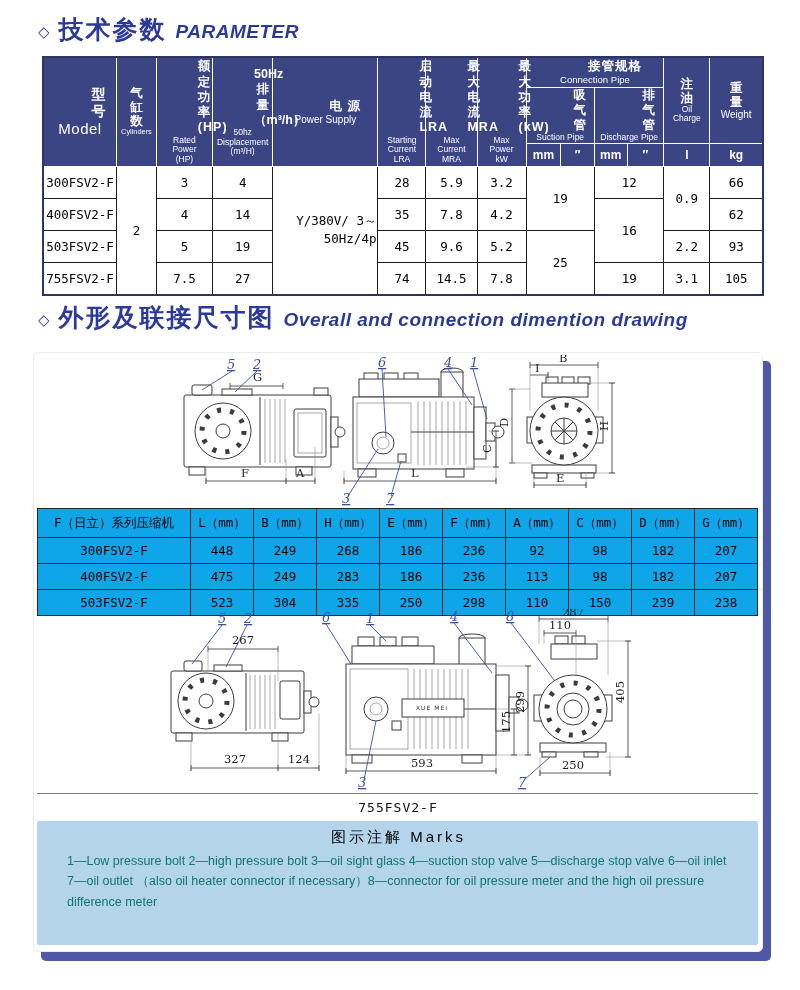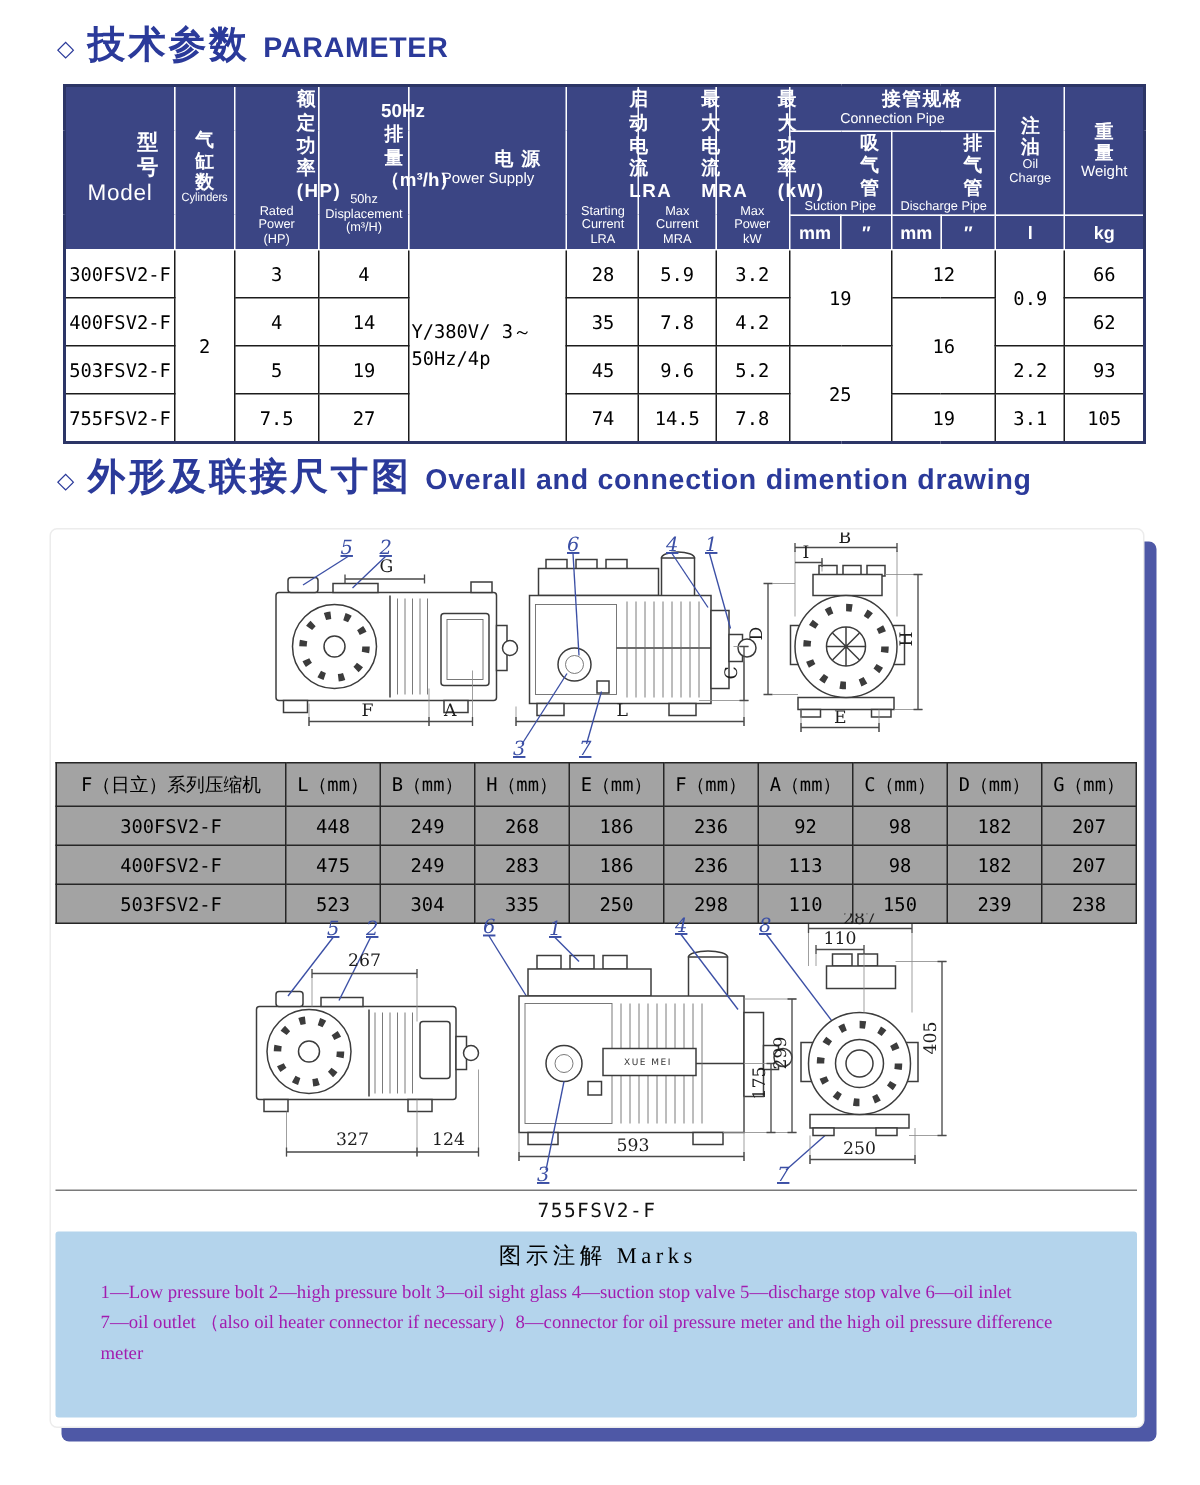--- a/index.html
+++ b/index.html
@@ -5,63 +5,63 @@
   html,body{margin:0;padding:0;}
   body{
     width:800px;height:990px;position:relative;overflow:hidden;
     background:#ffffff;color:#111;
     font-family:"Liberation Sans","DejaVu Sans",sans-serif;
   }
   
   .sec-title{position:absolute;display:flex;align-items:baseline;gap:9px;color:#2b3a9a;font-weight:bold;}
   .sec-title .dia{font-size:15px;font-weight:normal;transform:translateY(-1px);}
   .sec-title .t-zh{font-size:25px;letter-spacing:2px;}
-  .sec-title .t-en{font-size:19px;letter-spacing:0.5px;}
+  .sec-title .t-en{font-size:19px;letter-spacing:0.5px;font-style:italic;}
   #title1{left:38px;top:13px;}
   #title2{left:38px;top:301px;}
 
   
   .ptable{position:absolute;left:42px;top:56px;width:722px;border-collapse:collapse;table-layout:fixed;
           border:2px solid #2c3566;}
   .ptable th{background:#3b4584;color:#fff;border:1px solid #fff;padding:0 1px;vertical-align:middle;text-align:center;font-weight:bold;}
   .ptable .hr1{height:30px;} .ptable .hr2{height:30px;} .ptable .hr3{height:23px;}
   .ptable th .zh{font-size:12.5px;line-height:1.22;white-space:pre-line;letter-spacing:1px;margin-left:40px;}
   .ptable th .en{font-size:8.5px;font-weight:normal;line-height:1.12;white-space:pre-line;letter-spacing:0;}
   .ptable th.c-model .zh{font-size:14px;letter-spacing:3px;}
   .ptable th.c-model .en{font-size:15px;letter-spacing:0.5px;}
   .ptable th .vzh{width:14px;margin:0 auto;word-break:break-all;line-height:1.12;font-size:12.5px;letter-spacing:0;}
   .ptable th .sq{font-size:8px;transform:scaleX(0.92);transform-origin:center;}
   .ptable th.unit{font-size:12px;font-weight:bold;}
   .ptable td{background:#fff;border:1px solid #1c1c1c;text-align:center;height:29px;
              font-family:"DejaVu Sans Mono","Liberation Mono",monospace;font-size:12.5px;color:#000;}
-  .ptable td.supply{font-size:12.5px;line-height:1.5;white-space:pre-line;text-align:left;}
+  .ptable td.supply{font-size:12.5px;line-height:1.5;white-space:pre-line;text-align:right;}
 
   
   .panel{position:absolute;left:33px;top:352px;width:728px;height:598px;background:#fff;
          border:1px solid #ececec;border-radius:5px;box-shadow:8px 9px 0 0 #4e58a6;}
   .panel svg{position:absolute;left:0;}
   #svg-row1{top:2px;}
   #svg-row2{top:256px;}
   .sepline{position:absolute;left:3px;top:440px;width:721px;border-top:1.5px solid #7a7a7a;}
   .caption{position:absolute;left:0;top:447px;width:100%;text-align:center;
            font-family:"DejaVu Sans Mono","Liberation Mono",monospace;font-size:13px;letter-spacing:1px;color:#111;}
 
   
-  .dtable{position:absolute;left:3px;top:155px;width:720px;border-collapse:collapse;table-layout:fixed;background:#a3a3a3;}
+  .dtable{position:absolute;left:3px;top:155px;width:720px;border-collapse:collapse;table-layout:fixed;background:#0ea5e9;}
   .dtable th,.dtable td{border:1.2px solid #262626;text-align:center;font-weight:normal;color:#000;
            font-family:"DejaVu Sans Mono","Liberation Mono",monospace;}
   .dtable th{height:26px;font-size:12.5px;}
   .dtable td{height:23px;font-size:12.5px;}
 
   
-  .notes{position:absolute;left:3px;top:468px;width:721px;height:124px;background:#b4d4ec;border-radius:2px;font-family:Liberation Serif, serif;}
+  .notes{position:absolute;left:3px;top:468px;width:721px;height:124px;background:#b4d4ec;border-radius:2px;}
   .notes-inner{padding:7px 28px 0 30px;}
   .notes-title{text-align:center;font-size:15px;letter-spacing:3px;color:#000;margin-bottom:4px;}
   .notes-zh{font-size:12.5px;line-height:1.95;color:#000;letter-spacing:0.5px;}
-  .notes-en{font-size:12.5px;line-height:1.62;color:#a21caf;}
+  .notes-en{font-size:12.5px;line-height:1.62;color:#0f766e;}
 
   
   svg .s   {stroke:#3c3c3c;stroke-width:1;fill:none;}
   svg .sf  {stroke:#3c3c3c;stroke-width:1;fill:#ffffff;}
   svg .thin{stroke:#6b6b6b;stroke-width:0.6;fill:none;}
   svg .bolts{stroke:#3c3c3c;fill:none;}
   svg .dim {stroke:#4a4a4a;stroke-width:0.9;fill:none;}
   svg .ext {stroke:#8a8a8a;stroke-width:0.55;fill:none;}
   svg text.dt {font-family:"DejaVu Serif","Liberation Serif",serif;font-size:11.5px;fill:#1d1d1d;}
   svg text.co {font-family:"DejaVu Serif","Liberation Serif",serif;font-style:italic;font-size:13px;

